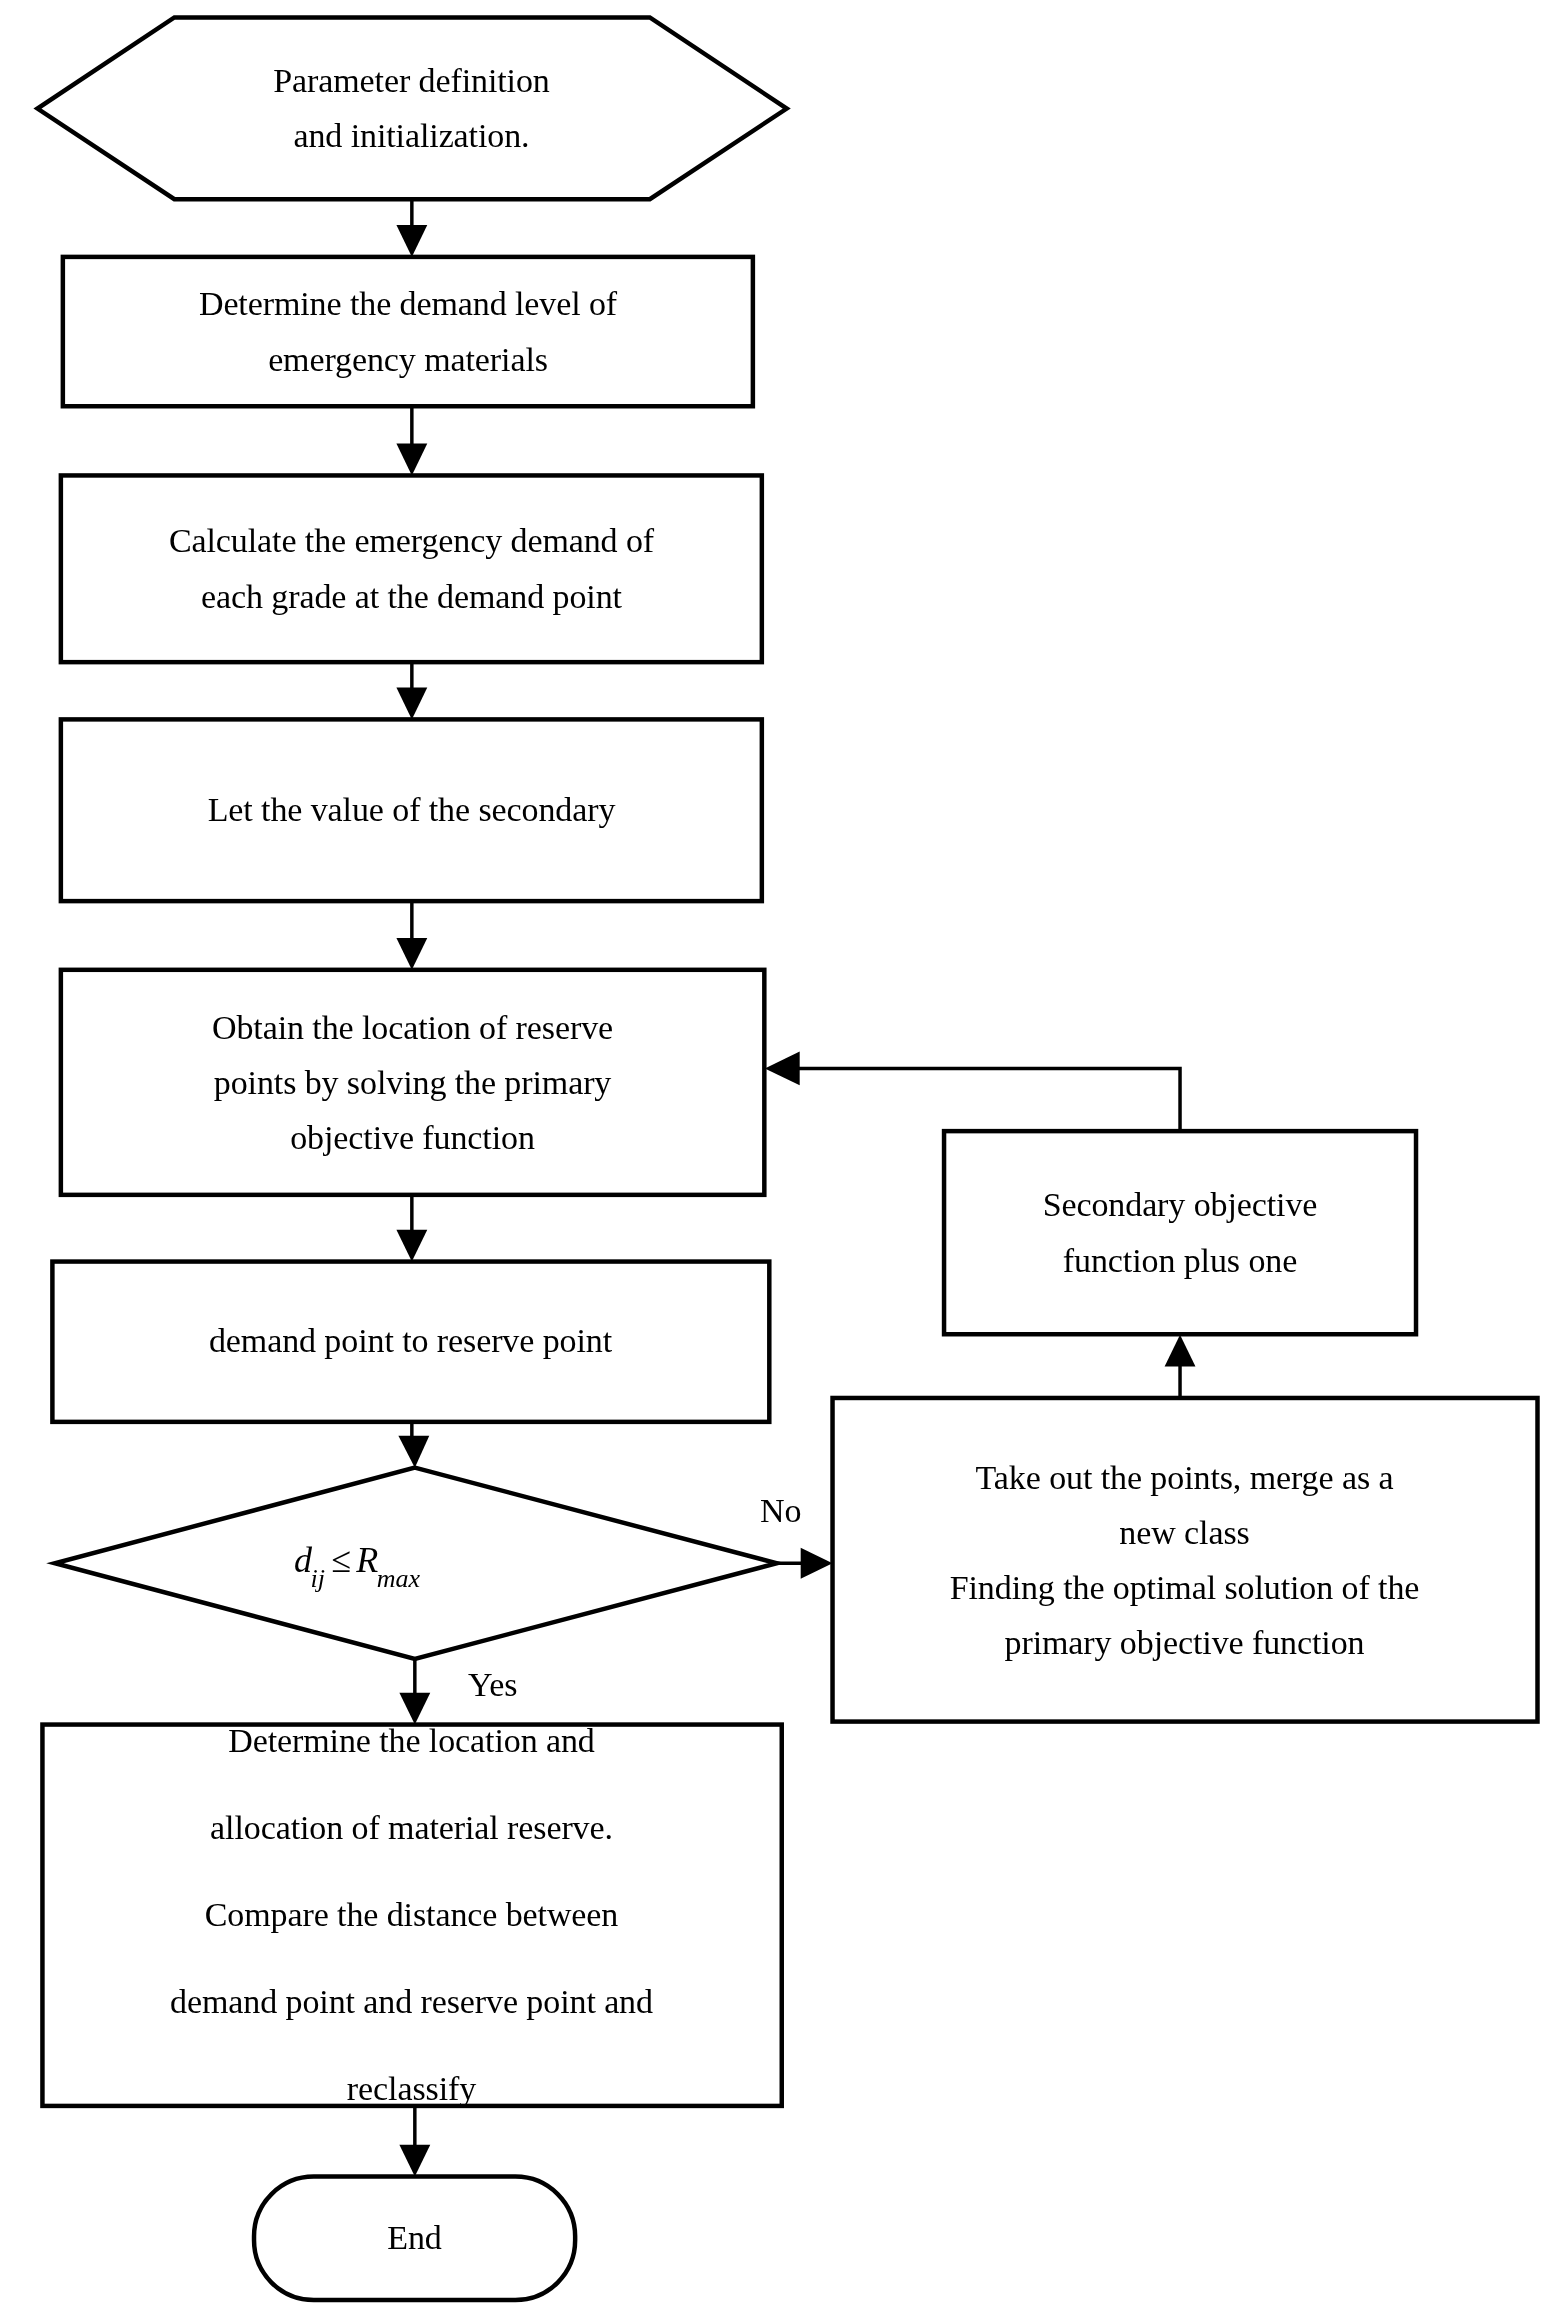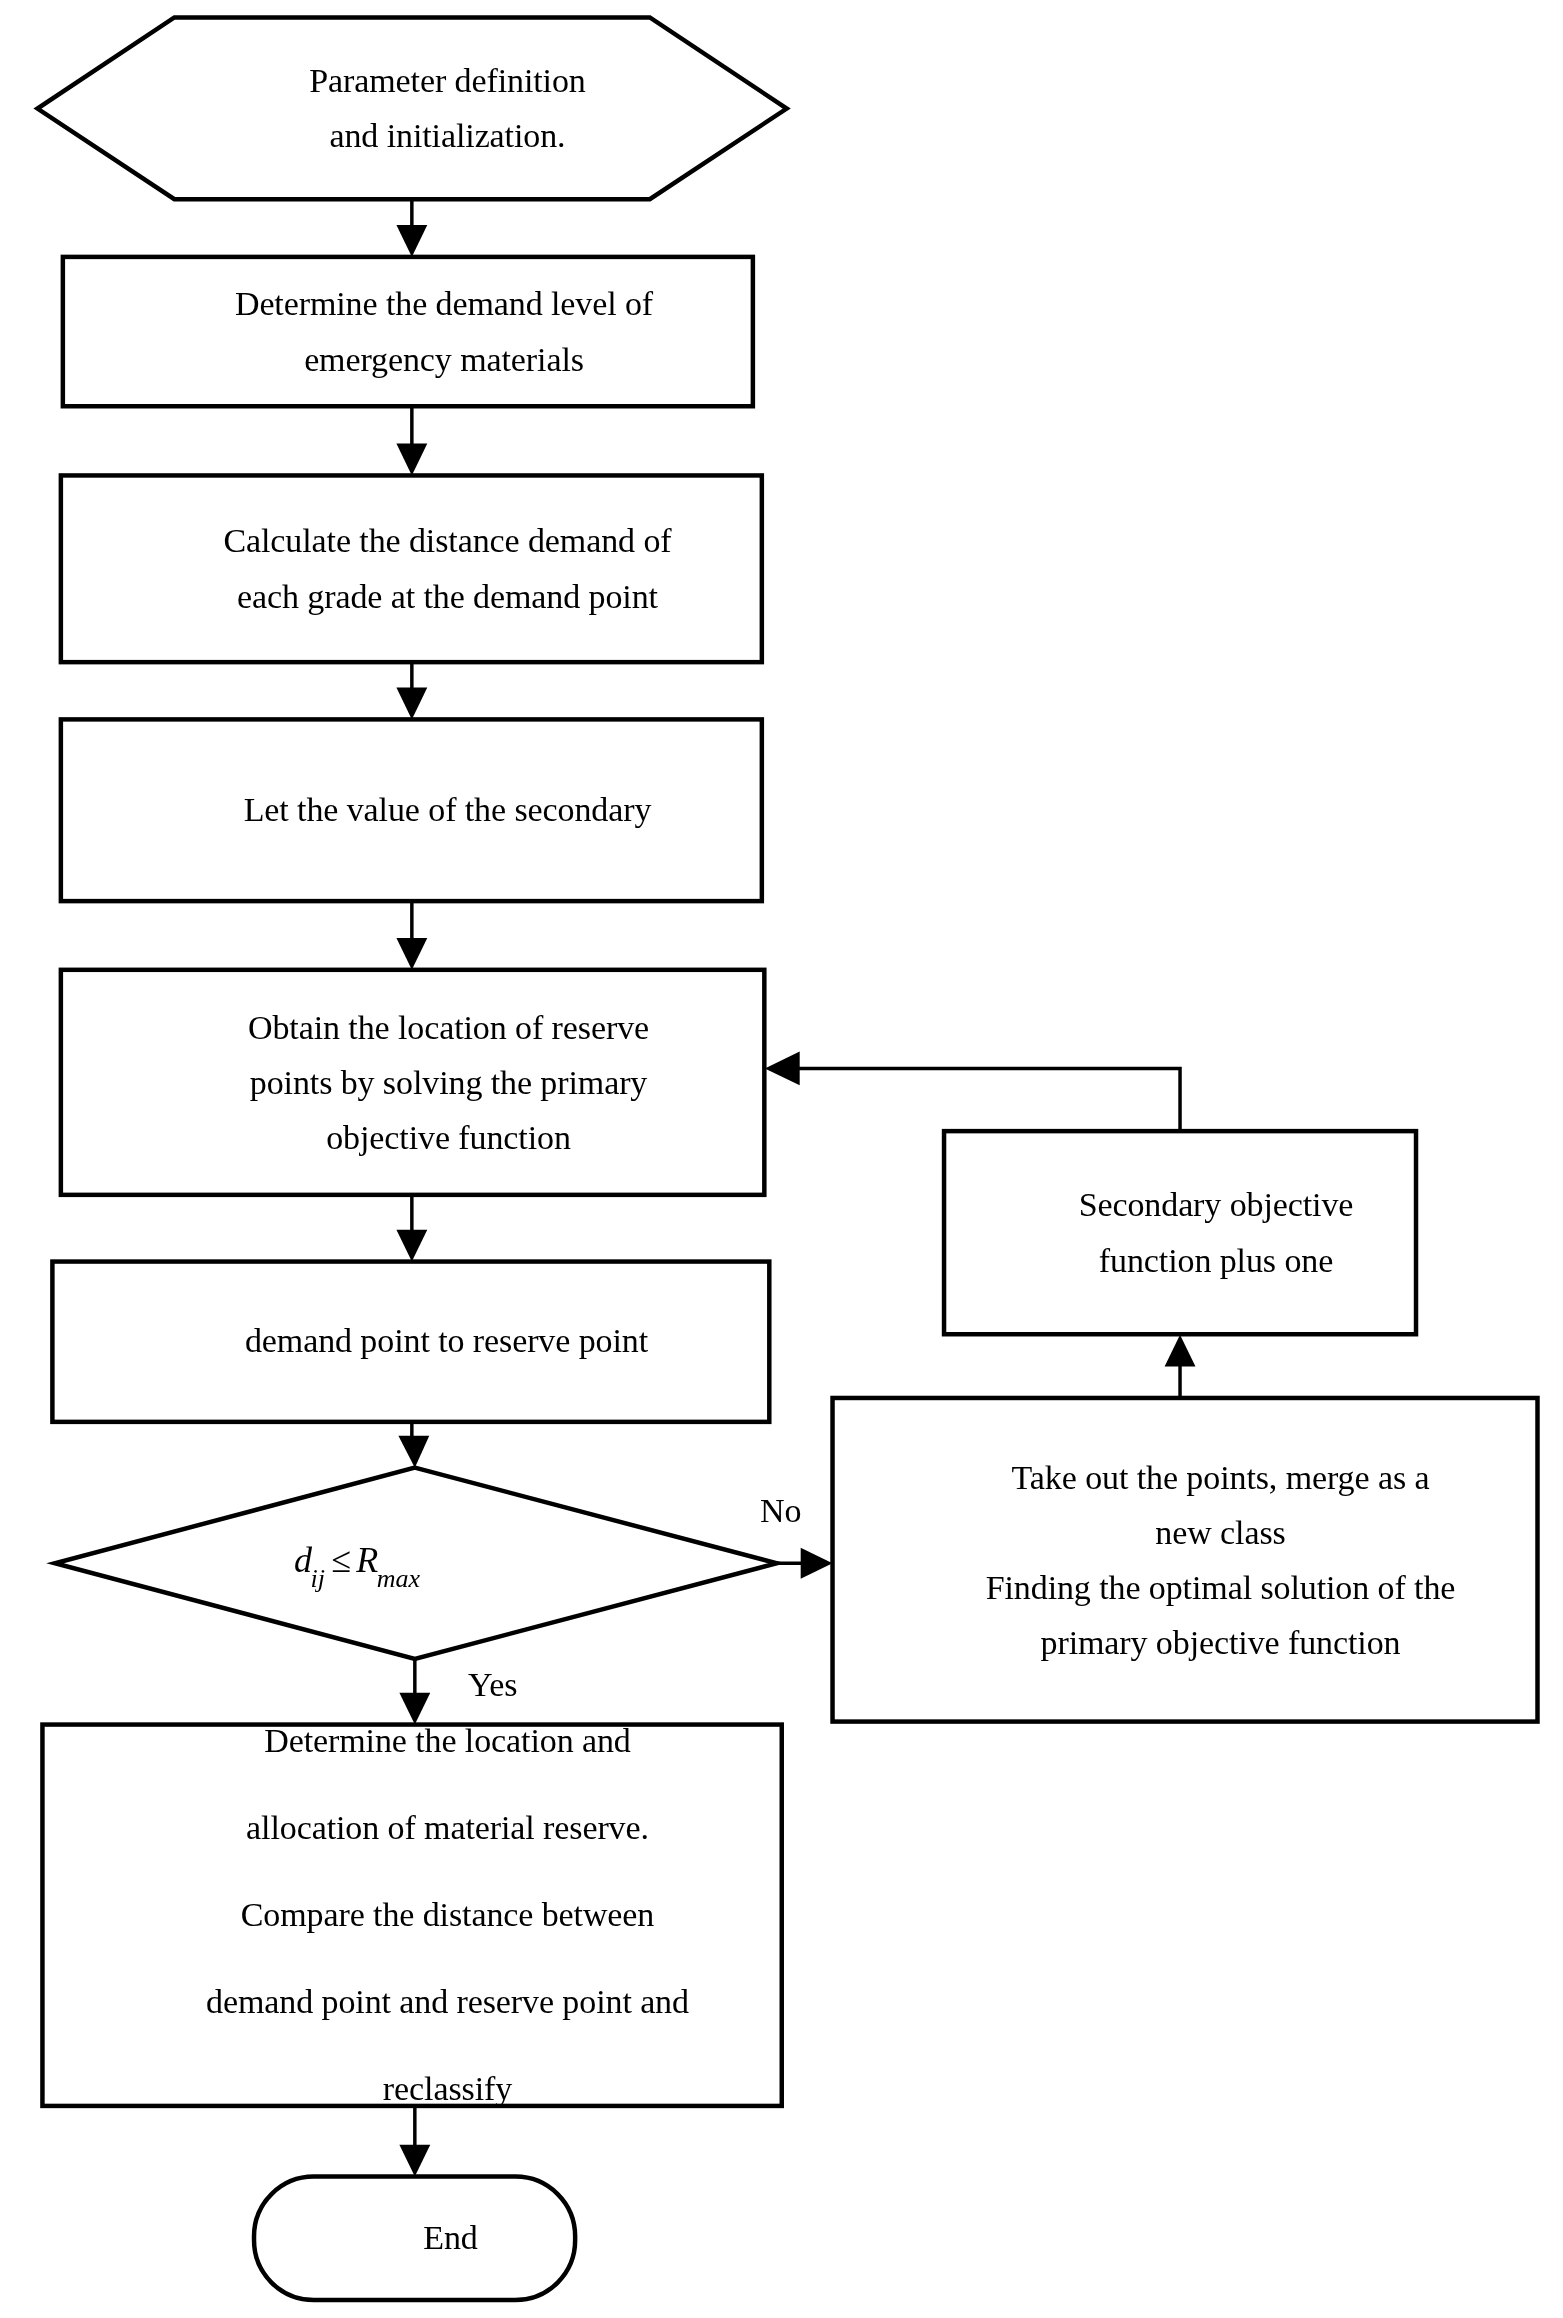--- a/index.html
+++ b/index.html
@@ -48,21 +48,20 @@
     flex-direction: column;
     align-items: center;
     justify-content: center;
     text-align: center;
     font-family: "Liberation Serif", "DejaVu Serif", serif;
     font-size: 34px;
     line-height: 1.62;
     color: #000000;
     letter-spacing: -0.1px;
     pointer-events: none;
-    margin-left: 36px;
   }
   .node-label span { display: block; white-space: nowrap; }
   .edge-label {
     position: absolute;
     font-family: "Liberation Serif", "DejaVu Serif", serif;
     font-size: 34px;
     line-height: 1.2;
     color: #000000;
   }
   .math-label {
@@ -176,21 +175,21 @@
     <span>Parameter definition</span>
     <span>and initialization.</span>
   </div>
 
   <div class="node-label" style="left:63px; top:257px; width:690px; height:149px;">
     <span>Determine the demand level of</span>
     <span>emergency materials</span>
   </div>
 
   <div class="node-label" style="left:61px; top:475px; width:701px; height:187px;">
-    <span>Calculate the distance demand of</span>
+    <span>Calculate the emergency demand of</span>
     <span>each grade at the demand point</span>
   </div>
 
   <div class="node-label" style="left:61px; top:719px; width:701px; height:182px;">
     <span>Let the value of the secondary</span>
   </div>
 
   <div class="node-label" style="left:61px; top:970px; width:703px; height:225px;">
     <span>Obtain the location of reserve</span>
     <span>points by solving the primary</span>

